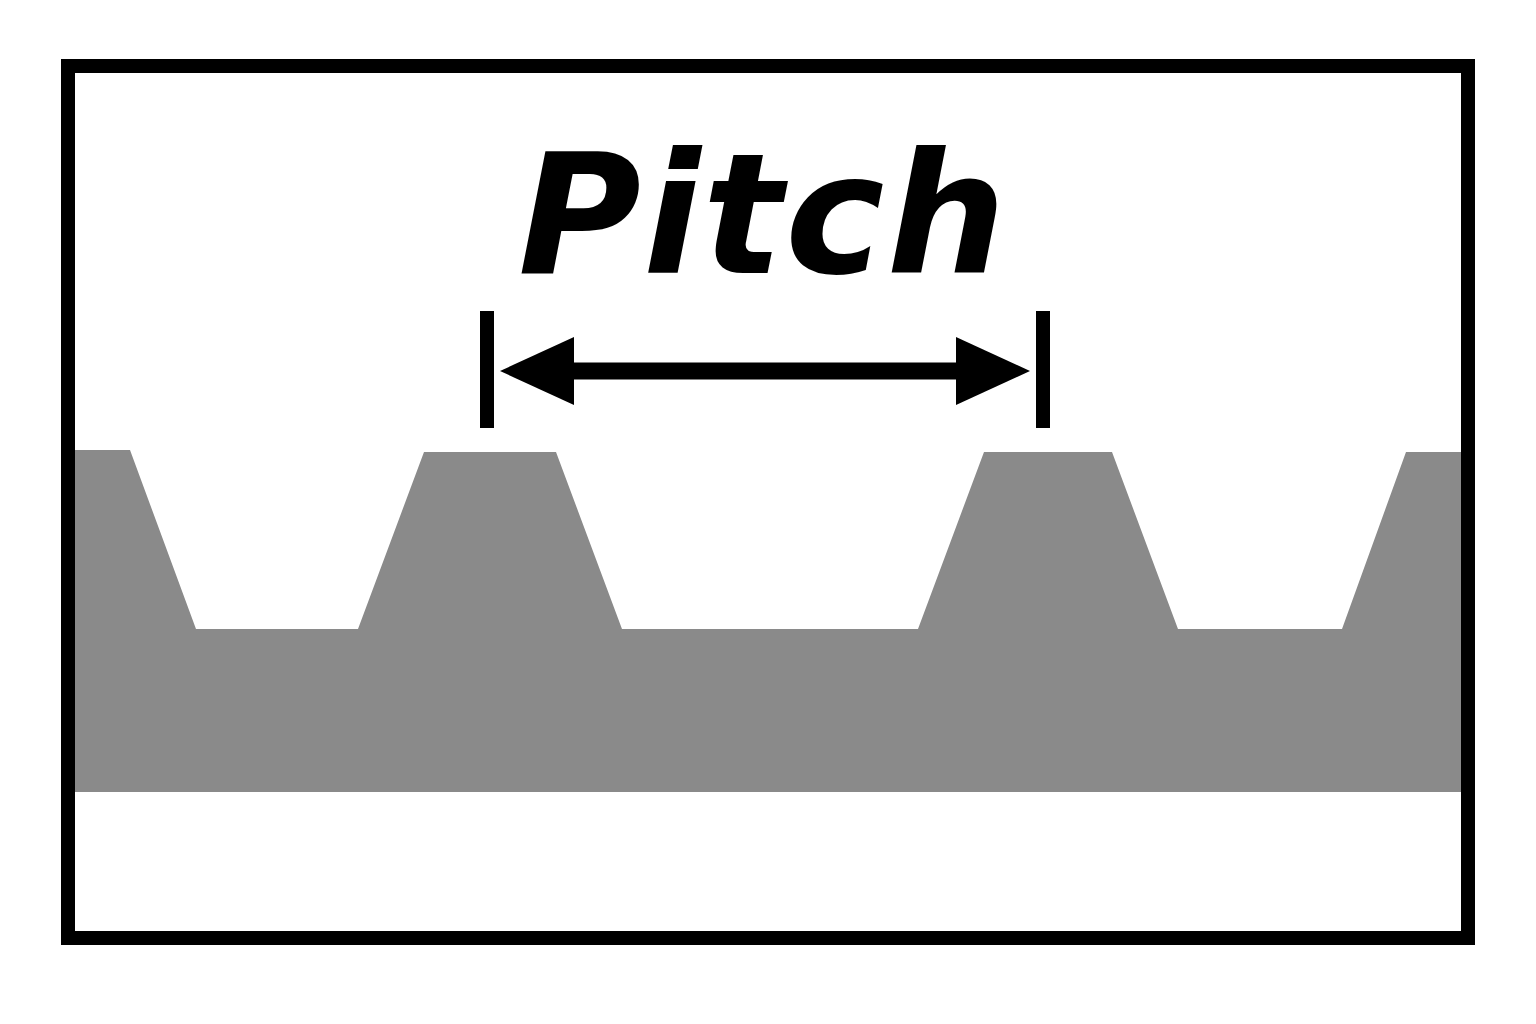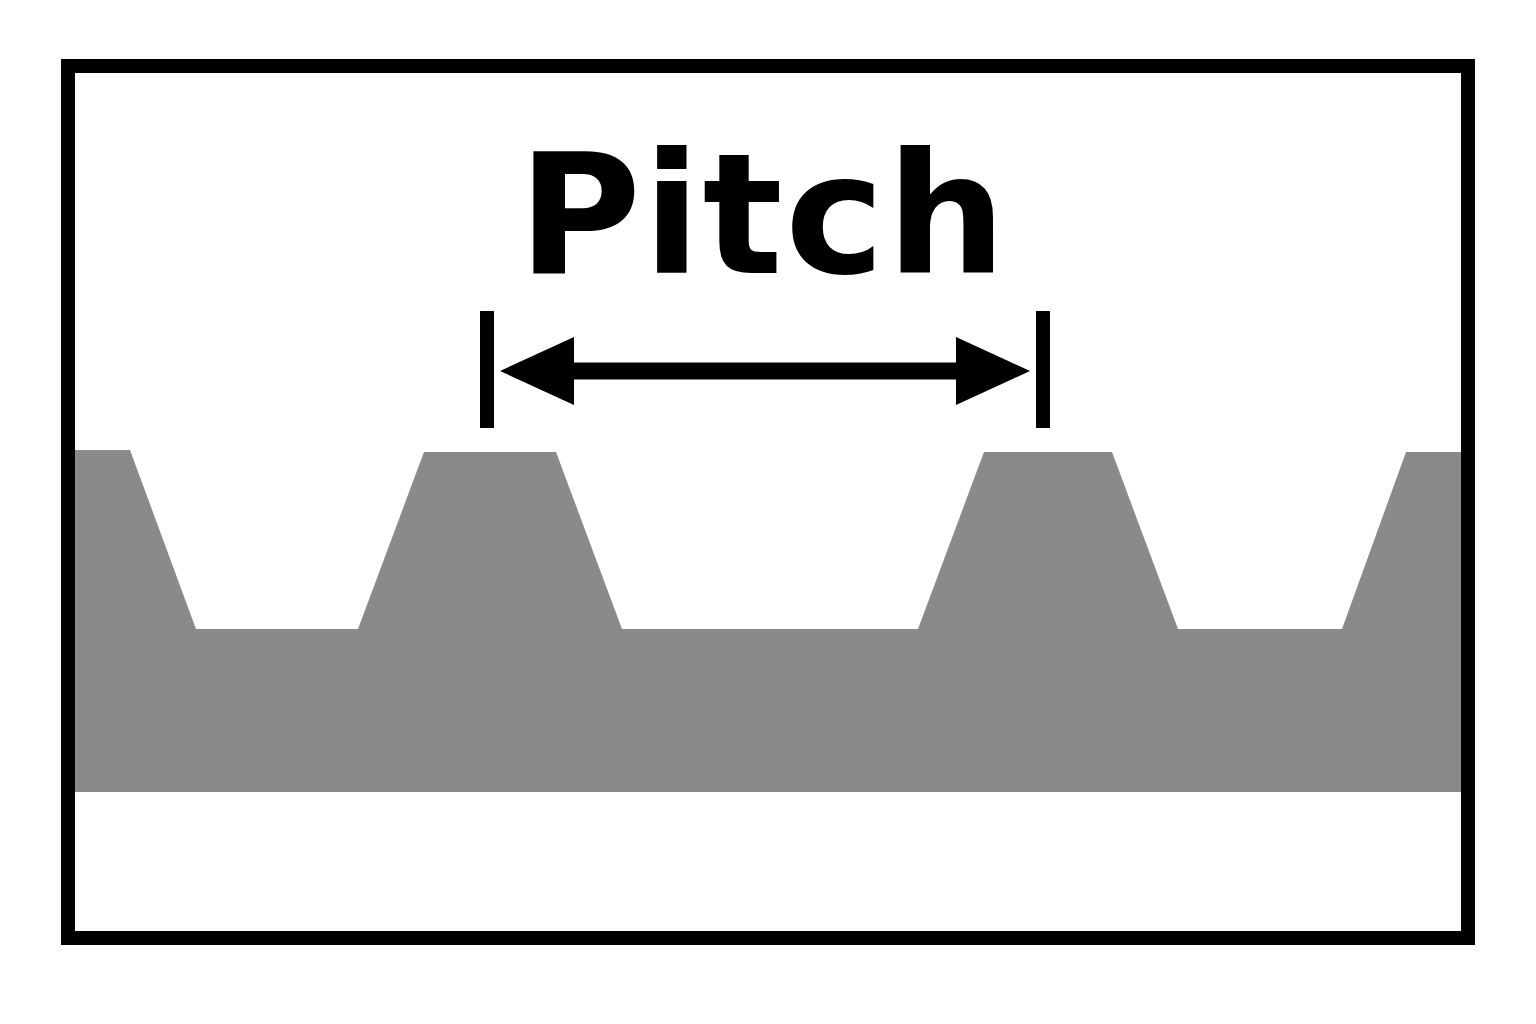--- a/index.html
+++ b/index.html
@@ -7,20 +7,21 @@
     padding: 0;
     background: #ffffff;
   }
   .canvas {
     position: relative;
     width: 1536px;
     height: 1024px;
     background: #ffffff;
     overflow: hidden;
     font-family: "DejaVu Sans", "Liberation Sans", sans-serif;
+    font-style: italic;
   }
   svg {
     display: block;
   }
   .pitch-label-text {
     font-family: "DejaVu Sans", "Liberation Sans", sans-serif;
     font-weight: 700;
     font-size: 168px;
     letter-spacing: 2px;
   }

